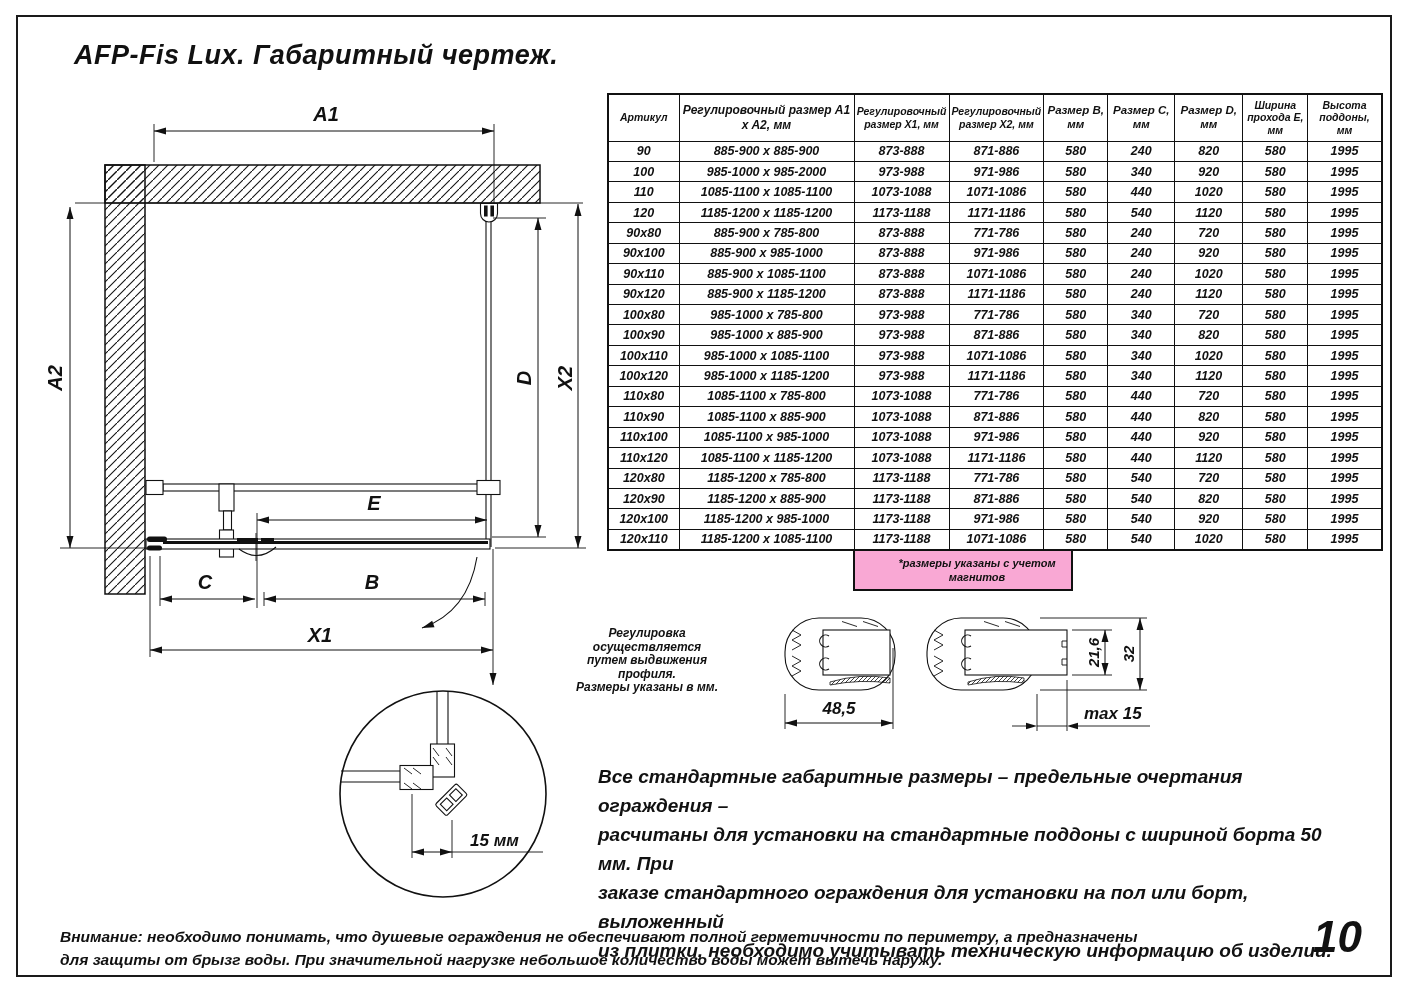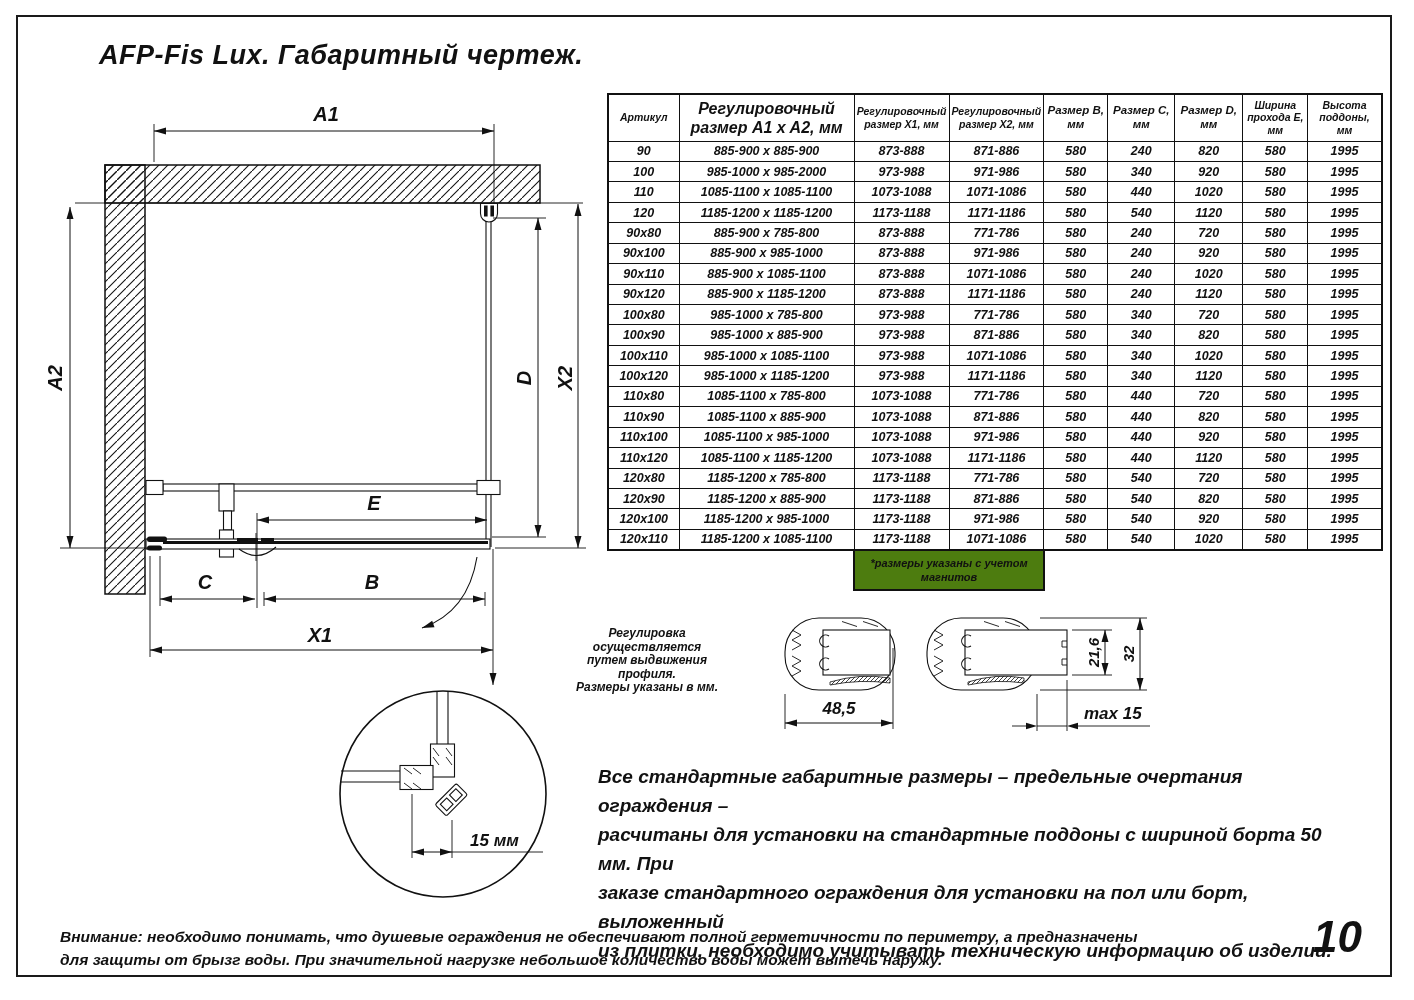--- a/index.html
+++ b/index.html
@@ -1,33 +1,33 @@
 <!DOCTYPE html>
 <html><head>
 <meta charset="utf-8">
 <style>
   html,body { margin:0; padding:0; }
   body {
     width:1414px; height:1000px; position:relative; background:#fff; overflow:hidden;
     font-family:"Liberation Sans", sans-serif; color:#111;
   }
   .frame { position:absolute; left:16px; top:15px; width:1372px; height:958px; border:2px solid #1a1a1a; }
-  .title { position:absolute; left:74px; top:40px; font:italic bold 27px "Liberation Sans", sans-serif; letter-spacing:.5px;margin-left:25px; }
+  .title { position:absolute; left:74px; top:40px; font:italic bold 27px "Liberation Sans", sans-serif; letter-spacing:.5px; }
 
   table.spec { position:absolute; left:607px; top:93px; border-collapse:collapse; table-layout:fixed; background:#fff; border:2px solid #111; }
   table.spec th, table.spec td { border:1px solid #111; text-align:center; vertical-align:middle; padding:0 2px; box-sizing:border-box; }
   table.spec th { height:47px; font:italic bold 10.5px/1.2 "Liberation Sans", sans-serif; }
-  table.spec th:nth-child(2) { font-size:16px; }
+  table.spec th:nth-child(2) { font-size:12px; }
   table.spec th:nth-child(5), table.spec th:nth-child(6), table.spec th:nth-child(7) { font-size:11.5px; }
   table.spec td { height:20.45px; font:italic bold 12.5px "Liberation Sans", sans-serif; white-space:nowrap; }
   .c-art {width:71px}.c-a1a2{width:175px}.c-x1{width:95px}.c-x2{width:93px}.c-b{width:64px}.c-c{width:67px}.c-d{width:68px}.c-e{width:65px}.c-h{width:74px}
 
-  .footnote { position:absolute; left:853px; top:549px; width:188px; height:38px; border:2px solid #111; background:#4d7c0f;
+  .footnote { position:absolute; left:853px; top:549px; width:188px; height:38px; border:2px solid #111; background:#f9a8d4;
     display:flex; align-items:center; justify-content:center; text-align:center;
-    font:italic bold 11px/1.3 "Liberation Sans", sans-serif; white-space:pre-line; }
+    font:italic bold 11px/1.3 "Liberation Sans", sans-serif; white-space:pre-line;padding-left:28px; }
 
   .adjust-note { position:absolute; left:562px; top:627px; width:170px; text-align:center;
     font:italic bold 12px/13.5px "Liberation Sans", sans-serif; white-space:pre-line; }
 
   .paragraph { position:absolute; left:598px; top:762px; width:745px;
     font:italic bold 19px/29px "Liberation Sans", sans-serif; white-space:pre-line; }
 
   .warning { position:absolute; left:60px; top:925px; width:1085px;
     font:italic bold 15.5px/23px "Liberation Sans", sans-serif; white-space:pre-line; }
   .warning .u { }

